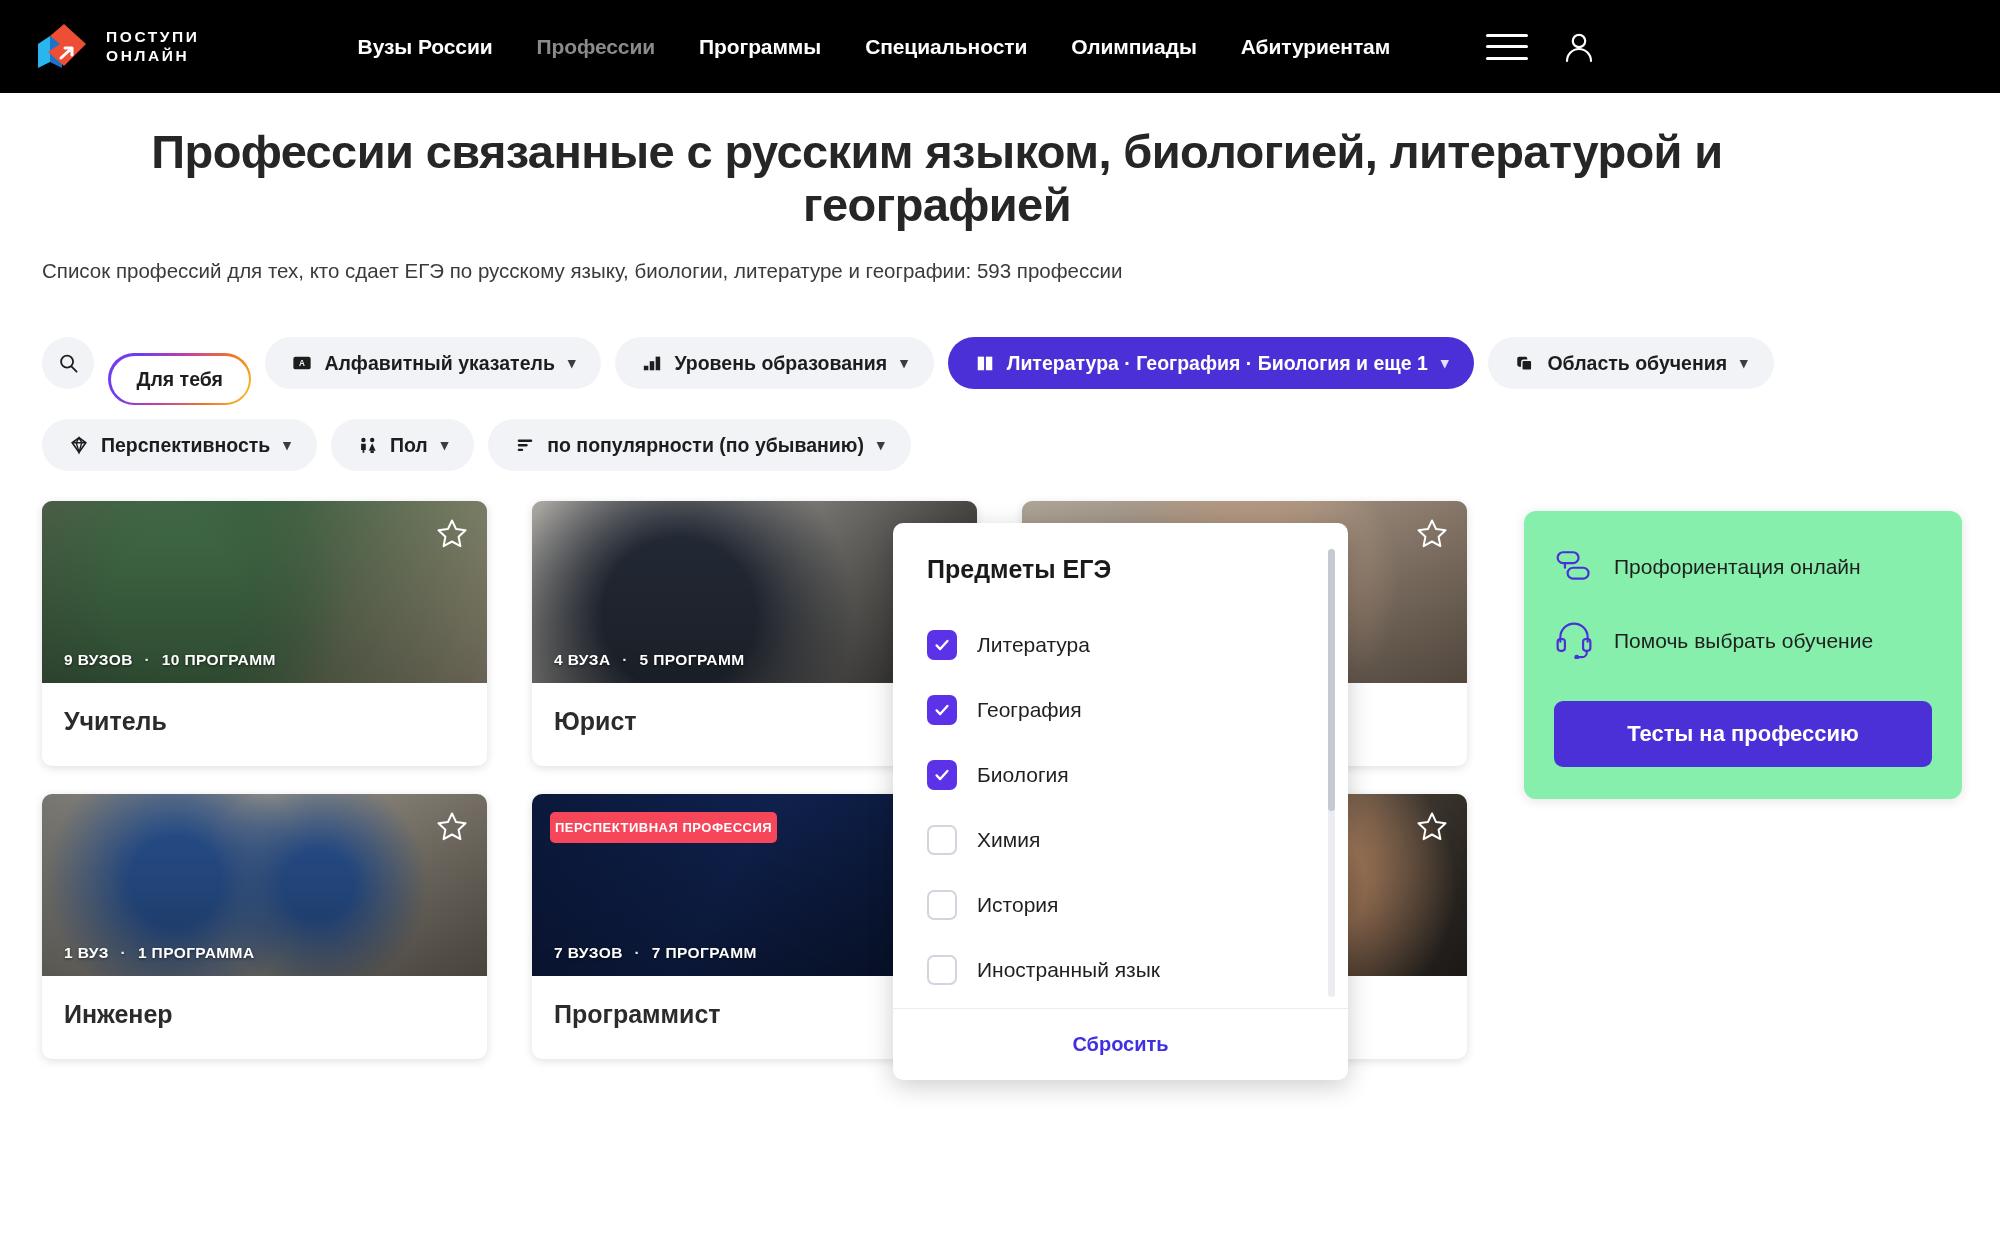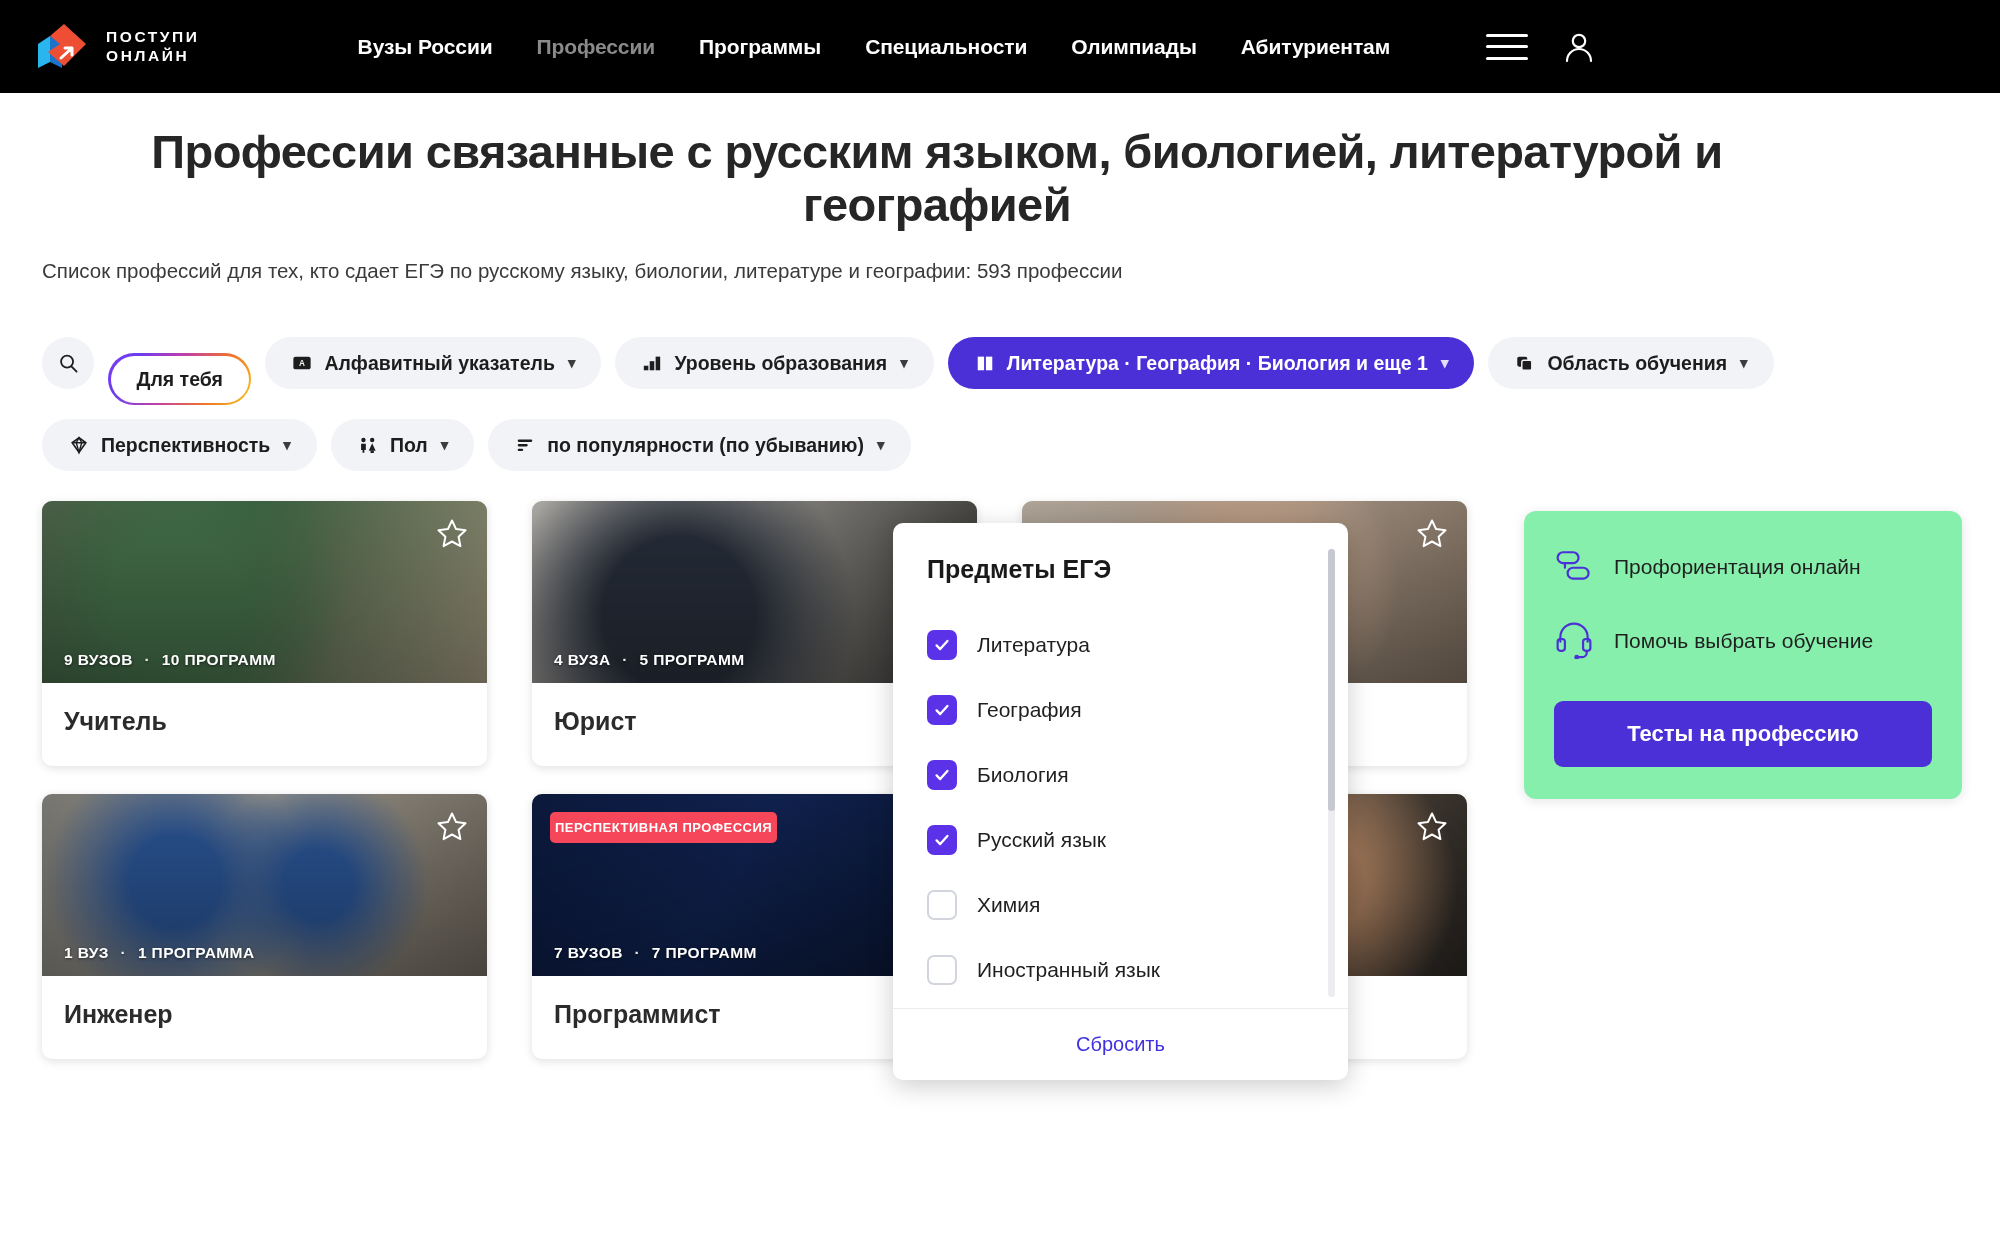--- a/index.html
+++ b/index.html
@@ -201,21 +201,21 @@
   .dd-thumb {
     position: absolute; right: 13px; top: 26px;
     width: 7px; height: 262px; border-radius: 4px; background: #c6c8d2;
     cursor: pointer;
   }
   .dd-footer {
     border-top: 1px solid #ececec; height: 72px;
     display: flex; align-items: center; justify-content: center;
   }
   .dd-reset {
-    color: #4030e0; font-size: 20px; font-weight: 400; cursor: pointer;
+    color: #4030e0; font-size: 20px; font-weight: 700; cursor: pointer;
     background: none; border: none; font-family: inherit;
   }
 </style>
 </head>
 <body>
 
 <div class="header">
   <div class="logo-wrap">
     <div class="logo-mark">
       <svg viewBox="0 0 56 50" width="56" height="50" aria-hidden="true">
@@ -525,34 +525,30 @@
 
       <div class="dd-item">
         <span class="cbox checked">
           <svg viewBox="0 0 20 20" width="18" height="18" aria-hidden="true">
             <path d="M4 10.5 L8 14.5 L16 5.5" fill="none" stroke="#ffffff" stroke-width="2.6" stroke-linecap="round" stroke-linejoin="round"></path>
           </svg>
         </span>
         <span class="dd-label">Биология</span>
       </div>
 
-      <div class="dd-item">
-        <span class="cbox checked">
-          <svg viewBox="0 0 20 20" width="18" height="18" aria-hidden="true">
-            <path d="M4 10.5 L8 14.5 L16 5.5" fill="none" stroke="#ffffff" stroke-width="2.6" stroke-linecap="round" stroke-linejoin="round"></path>
-          </svg>
-        </span>
-        <span class="dd-label">Русский язык</span>
-      </div>
 
       <div class="dd-item">
         <span class="cbox"></span>
         <span class="dd-label">Химия</span>
       </div>
 
+      <div class="dd-item">
+        <span class="cbox"></span>
+        <span class="dd-label">История</span>
+      </div>
 
       <div class="dd-item">
         <span class="cbox"></span>
         <span class="dd-label">Иностранный язык</span>
       </div>
 
       <div class="dd-track"></div>
       <div class="dd-thumb"></div>
     </div>
 

